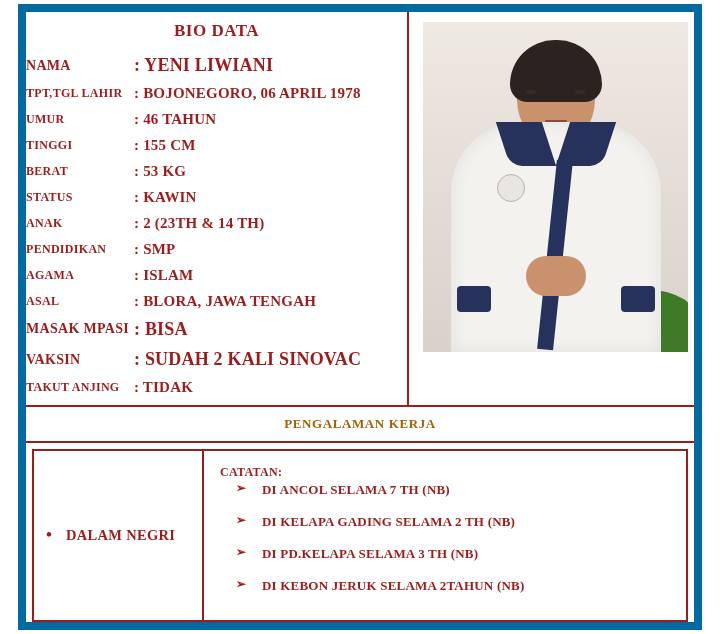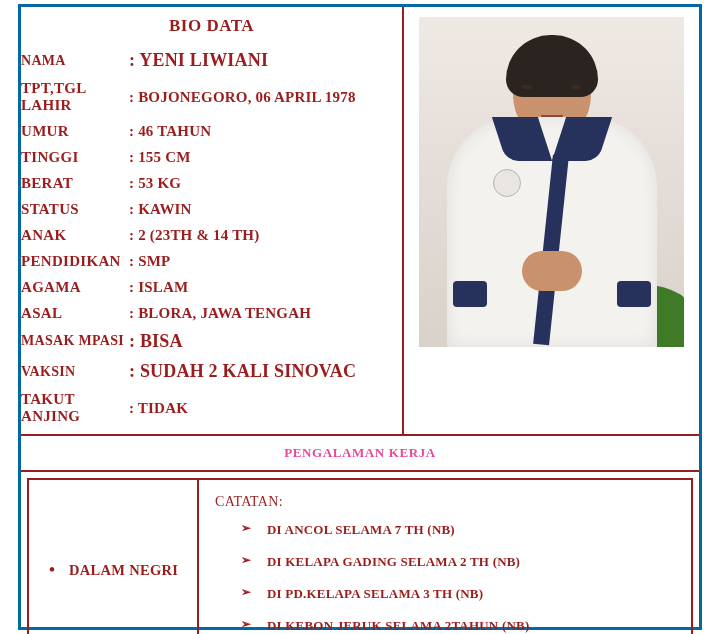--- a/index.html
+++ b/index.html
@@ -15,21 +15,21 @@
     overflow: hidden;
   }
   .page {
     position: relative;
     width: 720px;
     height: 634px;
     box-sizing: border-box;
     padding: 4px 18px 4px 18px;
   }
   .outer {
-    border: 3px solid #0369a1;
+    border: 8px solid #0369a1;
     box-sizing: border-box;
     width: 100%;
     height: 100%;
     display: flex;
     flex-direction: column;
   }
   
   .top {
     display: flex;
     flex-direction: row;
@@ -55,21 +55,21 @@
   }
   table.bio-table td {
     vertical-align: middle;
     padding: 4px 0 5px 0;
     color: #9b1c1c;
   }
   td.lbl {
     width: 108px;
     padding-left: 12px;
     font-weight: bold;
-    font-size: 15px;
+    font-size: 12px;
     letter-spacing: .3px;
     text-transform: uppercase;
   }
   td.val {
     font-weight: bold;
     font-size: 15px;
     padding-left: 4px;
     letter-spacing: .2px;
   }
   tr.big td.lbl { font-size: 14px; }
@@ -226,21 +226,21 @@
     border: 1px solid #b9b3ac;
   }
   
   .exp-header {
     text-align: center;
     font-weight: bold;
     font-size: 13px;
     letter-spacing: .6px;
     padding: 9px 0 9px 0;
     border-bottom: 2px solid #9b1c1c;
-    color: #ec4899;
+    color: #a16207;
   }
   
   .bottom {
     display: flex;
     flex-direction: row;
     flex: 1 1 auto;
     padding: 6px;
     box-sizing: border-box;
   }
   .bottom-inner {
@@ -249,21 +249,21 @@
     width: 100%;
     border: 2px solid #9b1c1c;
     box-sizing: border-box;
   }
   .left-col {
     flex: 0 0 170px;
     border-right: 2px solid #9b1c1c;
     box-sizing: border-box;
     display: flex;
     align-items: center;
-    padding-left: 20px;
+    padding-left: 12px;
   }
   .bullet-item {
     font-weight: bold;
     font-size: 14.5px;
     letter-spacing: .3px;
     position: relative;
     padding-left: 20px;
   }
   .bullet-item::before {
     content: "\2022";
@@ -271,28 +271,28 @@
     left: 0;
     top: -2px;
     font-size: 17px;
   }
   .right-col {
     flex: 1 1 auto;
     padding: 14px 0 10px 16px;
     box-sizing: border-box;
   }
   .catatan-title {
-    font-weight: normal;
-    font-size: 14px;
+    font-weight: bold;
+    font-size: 12px;
     letter-spacing: .3px;
     margin-bottom: 2px;
   }
   ul.notes {
     list-style: none;
-    margin: 12px;
+    margin: 2px;
     padding: 0 0 0 14px;
   }
   ul.notes li {
     position: relative;
     padding-left: 26px;
     margin-bottom: 16px;
     font-weight: bold;
     font-size: 13px;
     letter-spacing: .2px;
   }

